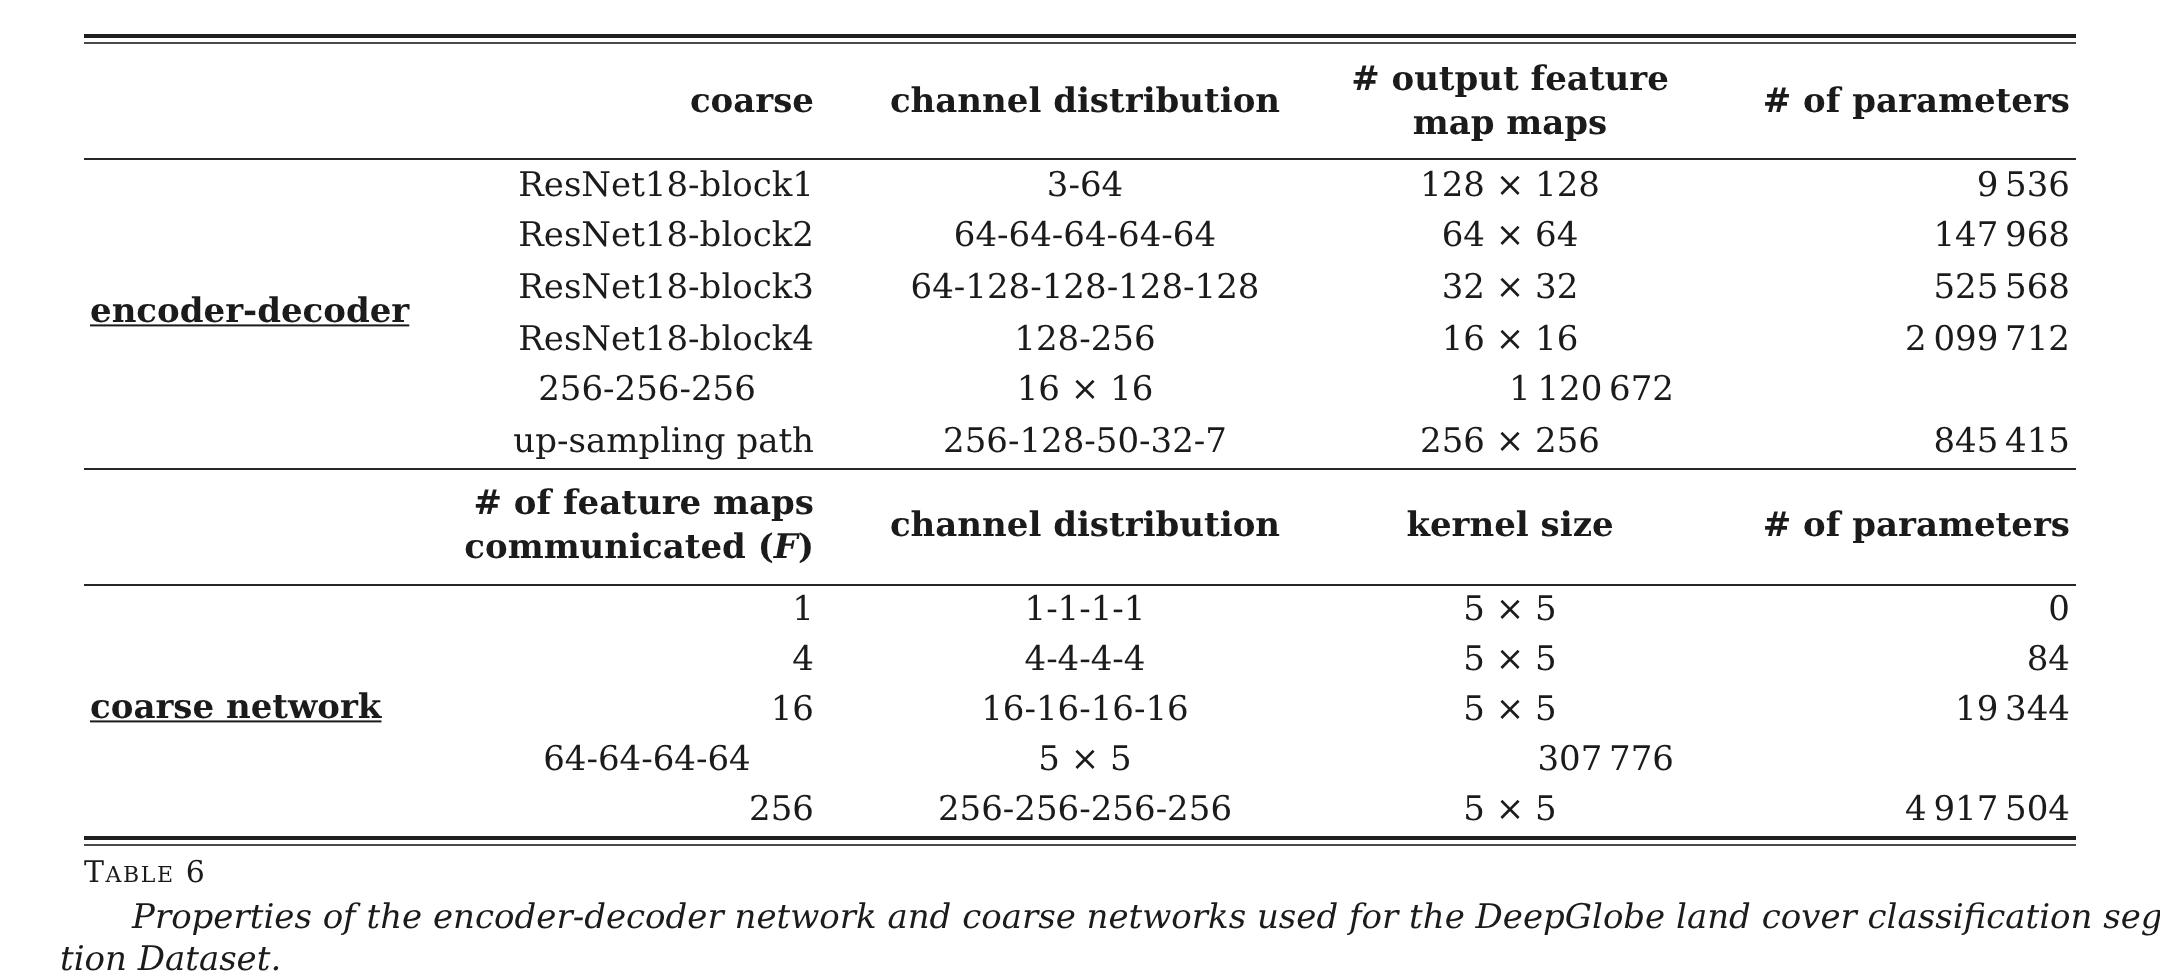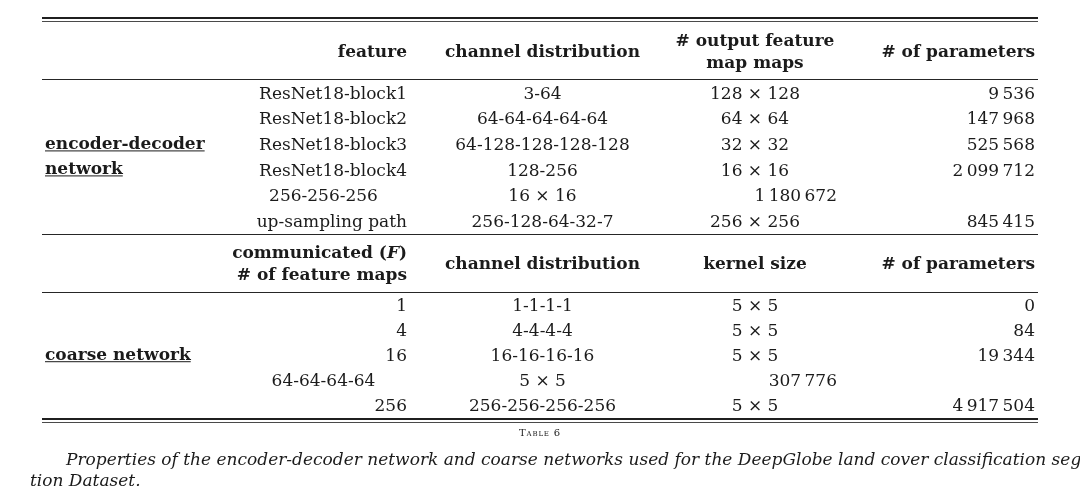--- a/index.html
+++ b/index.html
@@ -32,23 +32,23 @@
   .tbody .grid-row { height: 25.6px; }
   .tbody2 .grid-row { height: 25px; }
   .stub-abs {
     position: absolute; left: 3px; top: 50%;
     transform: translateY(-50%);
     font-weight: bold; line-height: 25.6px; white-space: nowrap; text-decoration: underline;
   }
   .f-italic { font-style: italic; }
 
   .caption-label {
-    text-align: center;
+    text-align: left;
     font-variant: small-caps;
-    font-size: 10px;
+    font-size: 15px;
     letter-spacing: 0.8px;
     margin-top: 4px;
     height: 19px;
   }
   .caption-text {
     margin: 3px 34px 0 30px;
     font-style: italic;
     font-size: 17px;
     line-height: 21px;
   }
@@ -62,35 +62,34 @@
 </style>
 </head>
 <body>
 
 <div class="table-wrap">
 
   <div class="rule-heavy"></div>
 
   <div class="grid-row thead1">
     <div></div>
-    <div class="c-right">feature</div>
+    <div class="c-right">coarse</div>
     <div class="c-center">channel distribution</div>
     <div class="two-line">
       <div># output feature</div>
       <div>map maps</div>
     </div>
     <div class="c-params"># of parameters</div>
   </div>
 
   <div class="rule-mid"></div>
 
   <div class="tbody">
     <div class="stub-abs">
       <div>encoder-decoder</div>
-      <div>network</div>
     </div>
     <div class="grid-row">
       <div></div>
       <div class="c-right">ResNet18-block1</div>
       <div class="c-center">3-64</div>
       <div class="c-center">128 × 128</div>
       <div class="c-params">9 536</div>
     </div>
     <div class="grid-row">
       <div></div>
@@ -110,38 +109,38 @@
       <div></div>
       <div class="c-right">ResNet18-block4</div>
       <div class="c-center">128-256</div>
       <div class="c-center">16 × 16</div>
       <div class="c-params">2 099 712</div>
     </div>
     <div class="grid-row">
       <div></div>
       <div class="c-center">256-256-256</div>
       <div class="c-center">16 × 16</div>
-      <div class="c-params">1 180 672</div>
+      <div class="c-params">1 120 672</div>
     </div>
     <div class="grid-row">
       <div></div>
       <div class="c-right">up-sampling path</div>
-      <div class="c-center">256-128-64-32-7</div>
+      <div class="c-center">256-128-50-32-7</div>
       <div class="c-center">256 × 256</div>
       <div class="c-params">845 415</div>
     </div>
   </div>
 
   <div class="rule-mid"></div>
 
   <div class="grid-row thead2">
     <div></div>
     <div class="two-line r">
+      <div># of feature maps</div>
       <div><span>communicated (</span><span class="f-italic">F</span><span>)</span></div>
-      <div># of feature maps</div>
     </div>
     <div class="c-center">channel distribution</div>
     <div class="c-center">kernel size</div>
     <div class="c-params"># of parameters</div>
   </div>
 
   <div class="rule-mid"></div>
 
   <div class="tbody tbody2">
     <div class="stub-abs">coarse network</div>

